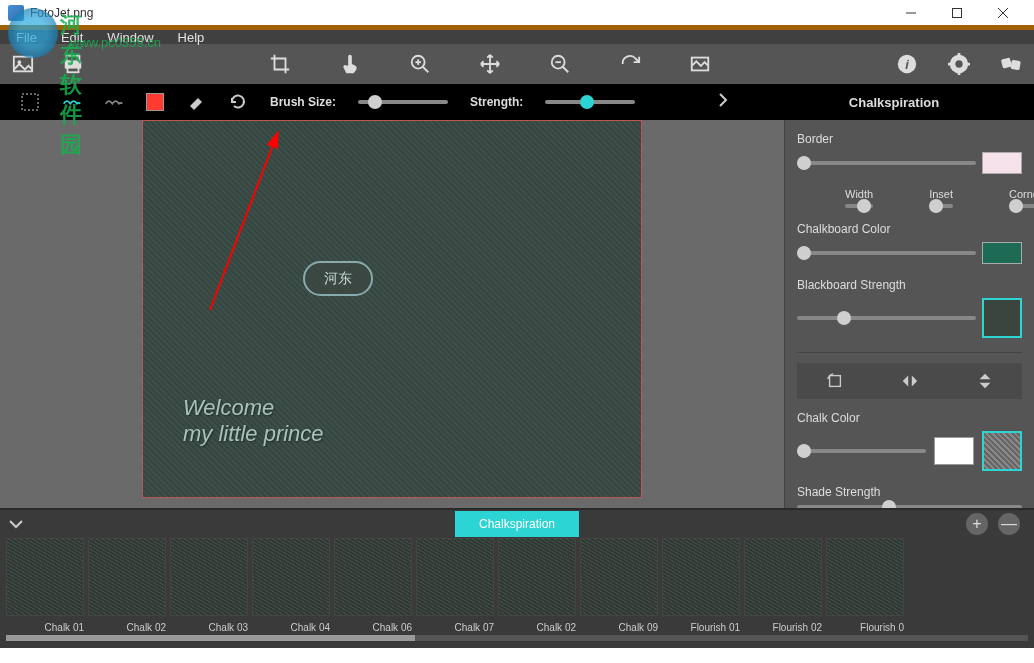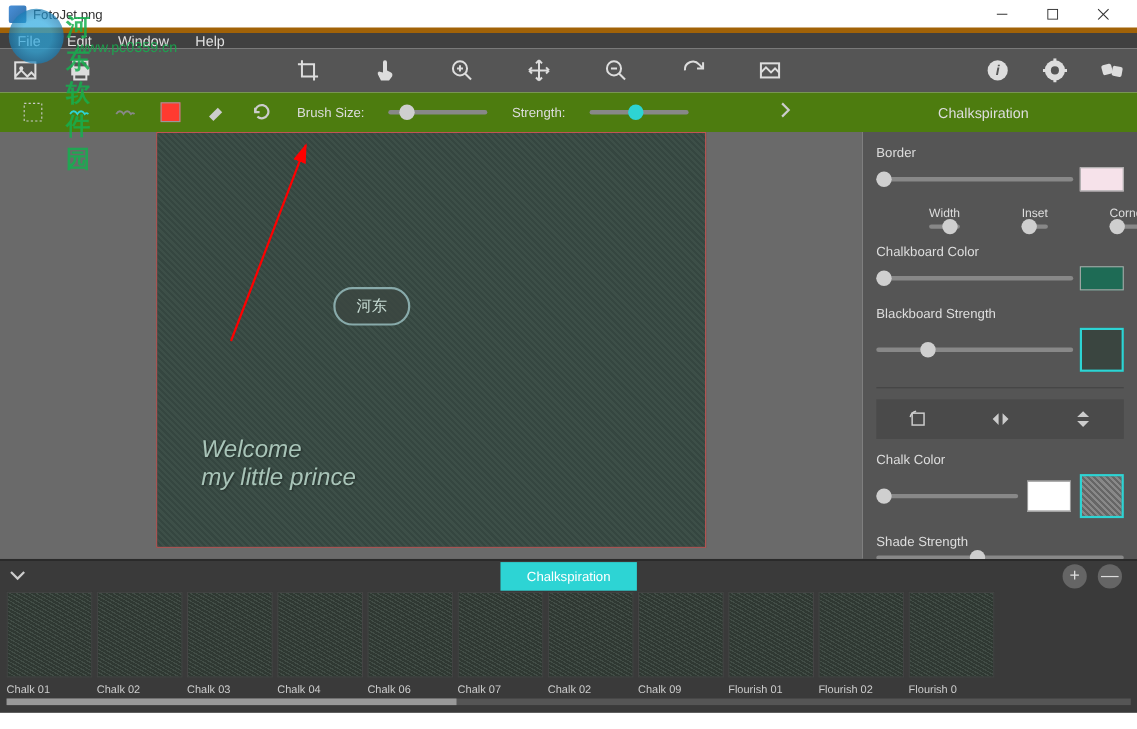--- a/index.html
+++ b/index.html
@@ -24,21 +24,21 @@
 .menubar .menu-item { color: #e0e0e0; font-size: 13px; padding: 4px 12px; cursor: pointer; }
 
 
 .toolbar { height: 40px; background: #555; display: flex; align-items: center; padding: 0 10px; justify-content: space-between; }
 .toolbar-left, .toolbar-center, .toolbar-right { display: flex; align-items: center; gap: 20px; }
 .toolbar-left { gap: 24px; }
 .toolbar .tb-icon { color: #ddd; cursor: pointer; display: flex; align-items: center; justify-content: center; width: 26px; height: 26px; }
 .toolbar .tb-icon svg { width: 22px; height: 22px; fill: #ddd; }
 
 
-.subtoolbar { height: 36px; background: #4d7c0f; display: flex; align-items: center; padding: 0 20px; gap: 22px; position: relative; }
+.subtoolbar { height: 36px; background: #000000; display: flex; align-items: center; padding: 0 20px; gap: 22px; position: relative; font-weight: bold; }
 .subtoolbar .st-icon { color: #ccc; cursor: pointer; display: flex; align-items: center; }
 .subtoolbar .st-icon svg { width: 20px; height: 20px; }
 .subtoolbar .color-swatch { width: 18px; height: 18px; background: #ff3b30; border: 1px solid #999; cursor: pointer; }
 .subtoolbar .label { color: #ddd; font-size: 12px; }
 .subtoolbar .slider-track { width: 90px; height: 4px; background: #888; border-radius: 2px; position: relative; cursor: pointer; }
 .subtoolbar .slider-thumb { position: absolute; width: 14px; height: 14px; background: #cfcfcf; border-radius: 50%; top: -5px; }
 .subtoolbar .arrow-right { margin-left: auto; margin-right: 40px; color: #ccc; cursor: pointer; }
 .subtoolbar .panel-title { position: absolute; right: 40px; color: #ddd; font-size: 13px; width: 200px; text-align: center; }
 
 
@@ -74,21 +74,21 @@
 .right-panel .small-swatch { width: 40px; height: 28px; border: 1px solid #999; }
 
 
 .presets-bar { height: 140px; background: #3a3a3a; border-top: 2px solid #2a2a2a; position: relative; }
 .presets-header { height: 28px; display: flex; align-items: center; position: relative; }
 .presets-header .expand-arrow { position: absolute; left: 8px; color: #ccc; cursor: pointer; }
 .presets-header .preset-name { position: absolute; left: 50%; transform: translateX(-50%); background: #2dd4d4; color: #fff; padding: 6px 24px; font-size: 12px; cursor: pointer; }
 .presets-header .circle-btns { position: absolute; right: 14px; display: flex; gap: 10px; }
 .presets-header .circle-btn { width: 22px; height: 22px; border-radius: 50%; background: #656565; color: #ddd; display: flex; align-items: center; justify-content: center; font-size: 16px; cursor: pointer; }
 .presets-list { display: flex; gap: 4px; padding: 0 6px; overflow-x: auto; }
-.preset-item { flex-shrink: 0; width: 78px; text-align: left; cursor: pointer; }
+.preset-item { flex-shrink: 0; width: 78px; text-align: right; cursor: pointer; }
 .preset-thumb { width: 78px; height: 78px; background: #2f3832; border: 1px solid #444; position: relative; overflow: hidden; }
 .preset-thumb::after { content: ''; position: absolute; inset: 0; background: repeating-linear-gradient(30deg, rgba(140,160,150,0.2) 0px, rgba(140,160,150,0.2) 1px, transparent 1px, transparent 3px); }
 .preset-label { color: #ccc; font-size: 10px; margin-top: 6px; display: block; }
 .presets-scroll { height: 6px; background: #555; margin: 2px 6px 0 6px; position:relative;}
 .presets-scroll .sc-thumb { position:absolute; left:0; width:40%; height:100%; background:#999;}
 </style>
 </head>
 <body>
 
 <div class="watermark">

